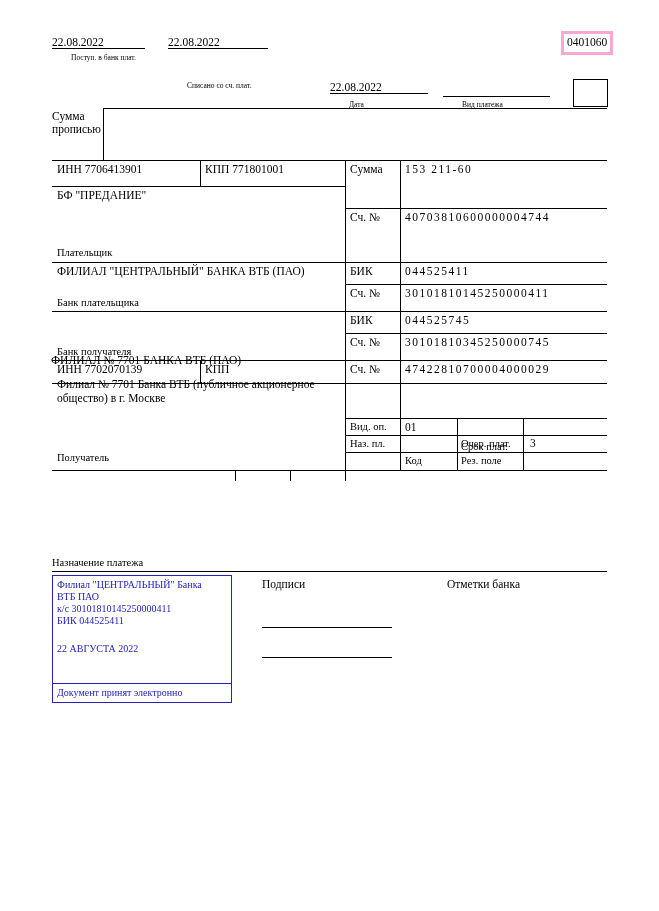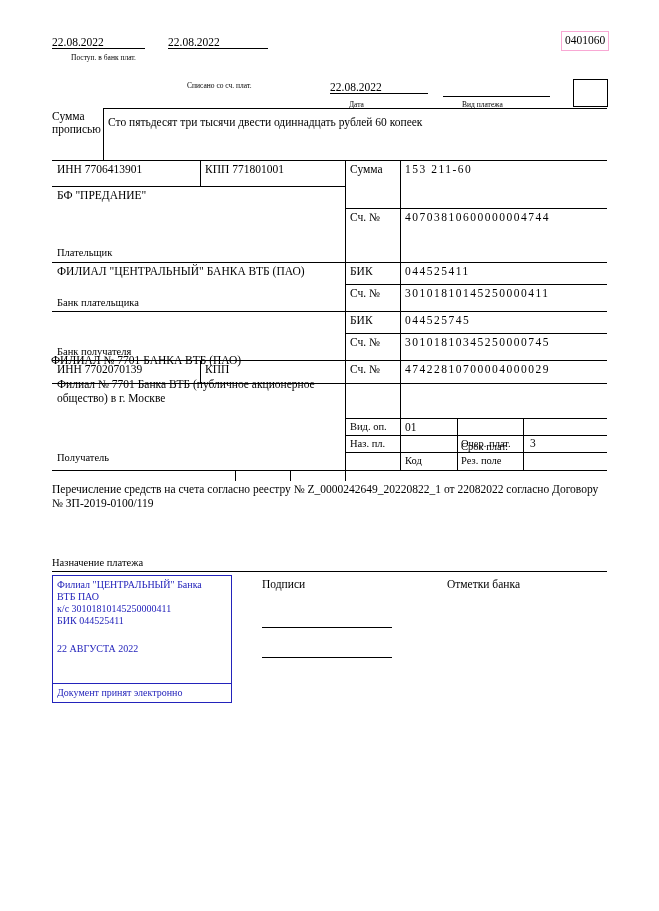--- a/index.html
+++ b/index.html
@@ -21,30 +21,29 @@
 </style>
 </head>
 <body>
 
 <div class="page">
 
   <div class="abs ufield" style="left:52px;top:36px;width:93px;">22.08.2022</div>
   <div class="abs small" style="left:52px;top:53px;">Поступ. в банк плат.</div>
   <div class="abs ufield" style="left:168px;top:36px;width:100px;">22.08.2022</div>
   <div class="abs small" style="left:168px;top:53px;margin-top:28px;">Списано со сч. плат.</div>
-  <div class="abs" style="left:561px;top:31px;width:46px;height:18px;border:1px solid #f9a8d4;text-align:center;line-height:17px;">0401060</div>
+  <div class="abs" style="left:561px;top:31px;width:46px;height:18px;border:3px solid #f9a8d4;text-align:center;line-height:17px;">0401060</div>
 
   <div class="abs ufield" style="left:330px;top:81px;width:98px;">22.08.2022</div>
   <div class="abs small" style="left:330px;top:100px;">Дата</div>
   <div class="abs ufield" style="left:443px;top:81px;width:107px;height:15px;"></div>
   <div class="abs small" style="left:443px;top:100px;">Вид платежа</div>
   <div class="abs" style="left:573px;top:79px;width:33px;height:26px;border:1px solid #000;"></div>
 
   <div class="abs" style="left:52px;top:110px;width:49px;line-height:13px;">Сумма прописью</div>
-  <div class="abs" style="left:108px;top:116px;width:496px;">Сто пятьдесят три тысячи двести одиннадцать рублей 60 копеек</div>
   <div class="hline" style="left:103px;top:108px;width:504px;"></div>
   <div class="vline" style="left:103px;top:108px;height:52px;"></div>
 
   <div class="hline" style="left:52px;top:160px;width:555px;"></div>
   <div class="hline" style="left:52px;top:186px;width:293px;"></div>
   <div class="hline" style="left:345px;top:208px;width:262px;"></div>
   <div class="hline" style="left:52px;top:262px;width:555px;"></div>
   <div class="hline" style="left:345px;top:284px;width:262px;"></div>
   <div class="hline" style="left:52px;top:311px;width:555px;"></div>
   <div class="hline" style="left:345px;top:333px;width:262px;"></div>
@@ -97,21 +96,20 @@
 
   <div class="abs sec" style="left:350px;top:421px;">Вид. оп.</div>
   <div class="abs" style="left:405px;top:421px;">01</div>
   <div class="abs sec" style="left:461px;top:421px;margin-top:20px;">Срок плат.</div>
   <div class="abs sec" style="left:350px;top:438px;">Наз. пл.</div>
   <div class="abs sec" style="left:461px;top:438px;">Очер. плат.</div>
   <div class="abs" style="left:530px;top:437px;">3</div>
   <div class="abs sec" style="left:405px;top:455px;">Код</div>
   <div class="abs sec" style="left:461px;top:455px;">Рез. поле</div>
 
-  <div class="abs" style="left:52px;top:482px;width:555px;line-height:14px;">Перечисление средств на счета согласно реестру № Z_0000242649_20220822_1 от 22082022 согласно Договору № ЗП-2019-0100/119</div>
   <div class="abs sec" style="left:52px;top:557px;">Назначение платежа</div>
   <div class="hline" style="left:52px;top:571px;width:555px;"></div>
 
   <div class="abs stamp" style="left:52px;top:575px;width:178px;height:126px;">
     <div class="stamp-body">
       <div>Филиал "ЦЕНТРАЛЬНЫЙ" Банка</div>
       <div>ВТБ ПАО</div>
       <div>к/с 30101810145250000411</div>
       <div>БИК 044525411</div>
       <div class="stamp-date">22 АВГУСТА 2022</div>

